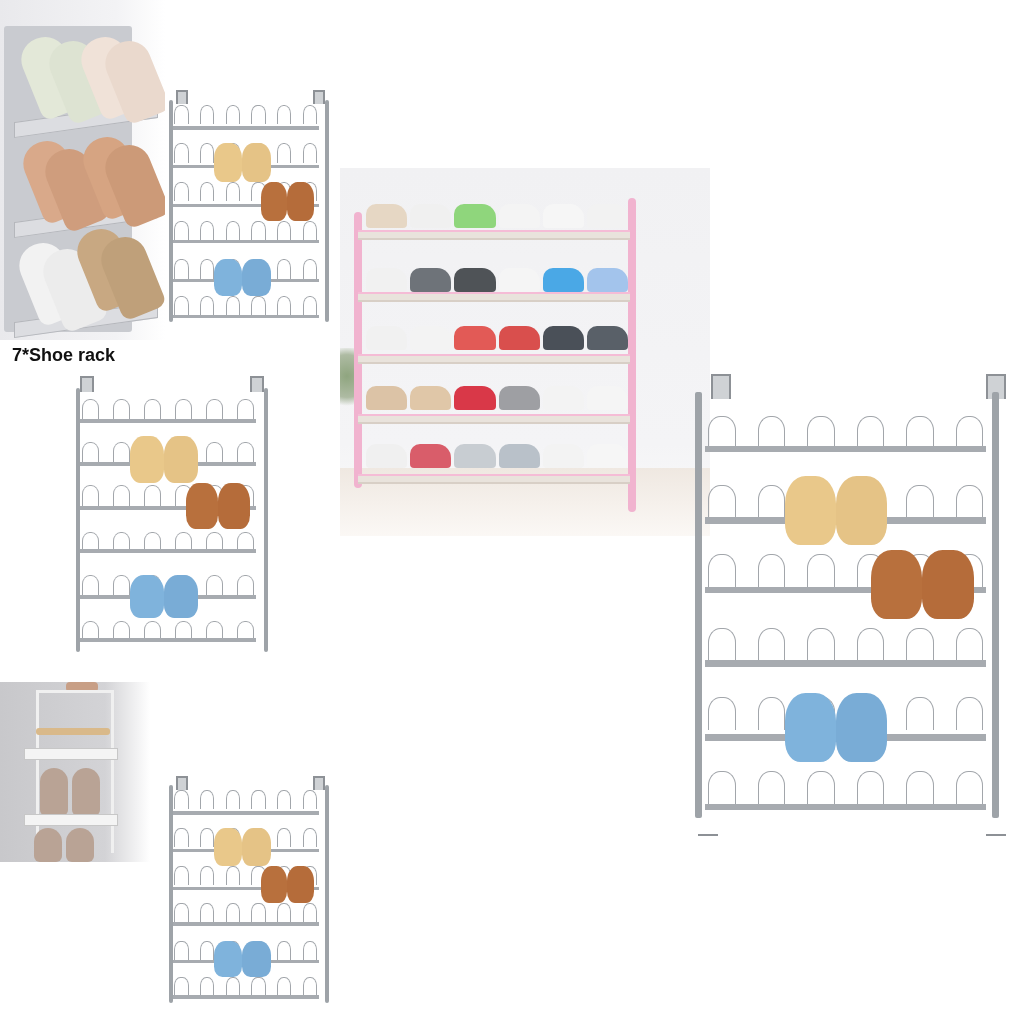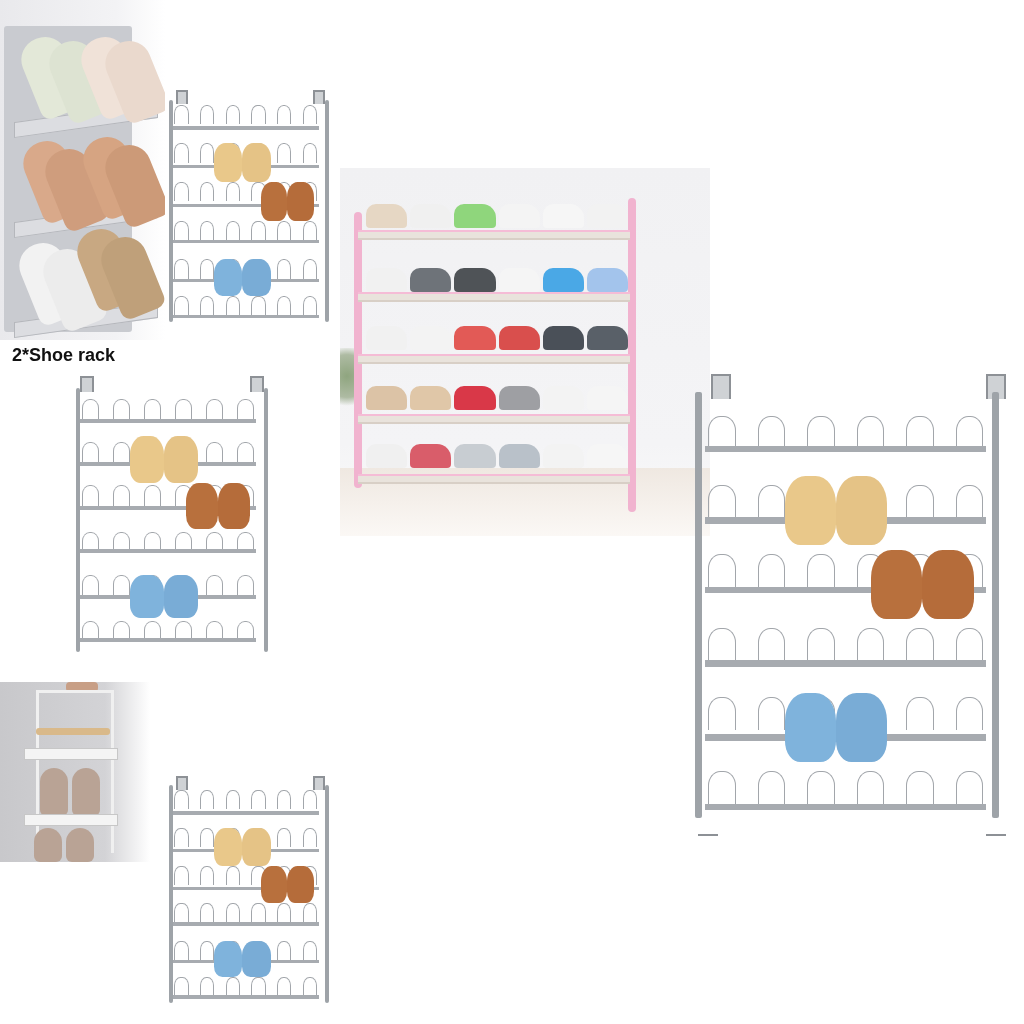--- a/index.html
+++ b/index.html
@@ -137,21 +137,21 @@
   <div class="shoe" style="left:30px;top:140px;background:#d9a98a"></div>
   <div class="shoe" style="left:52px;top:148px;background:#cf9d7d"></div>
   <div class="shoe" style="left:90px;top:136px;background:#d6a482"></div>
   <div class="shoe" style="left:112px;top:144px;background:#cc9a78"></div>
   <div class="shoe" style="left:26px;top:242px;background:#f2f2f2"></div>
   <div class="shoe" style="left:50px;top:248px;background:#ececec"></div>
   <div class="shoe" style="left:84px;top:228px;background:#c8a882"></div>
   <div class="shoe" style="left:108px;top:236px;background:#bfa07a"></div>
 </div>
 
-<div id="caption">2*Shoe rack</div>
+<div id="caption">7*Shoe rack</div>
 
 <div class="wire-rack" style="left:166px;top:90px;width:166px;height:242px">
   <div class="hook" style="left:6%"></div>
   <div class="hook" style="right:4%"></div>
   <div class="post" style="left:2%"></div>
   <div class="post" style="right:2%"></div>
   <div class="loops" style="top:6%;height:8%">
       <div class="loop"></div>
       <div class="loop"></div>
       <div class="loop"></div>

